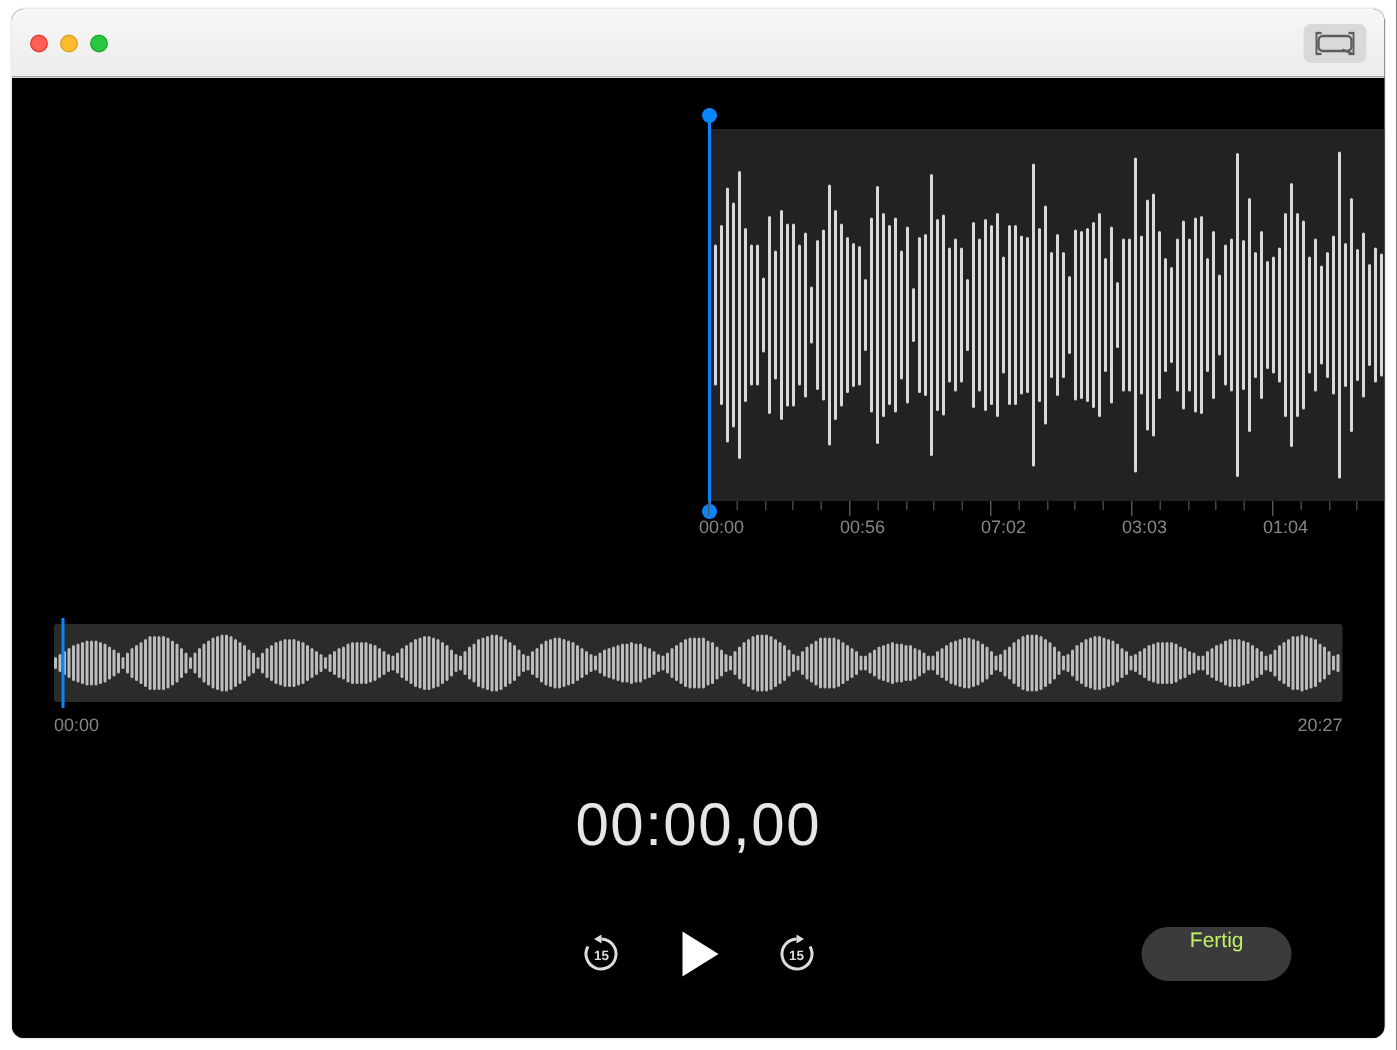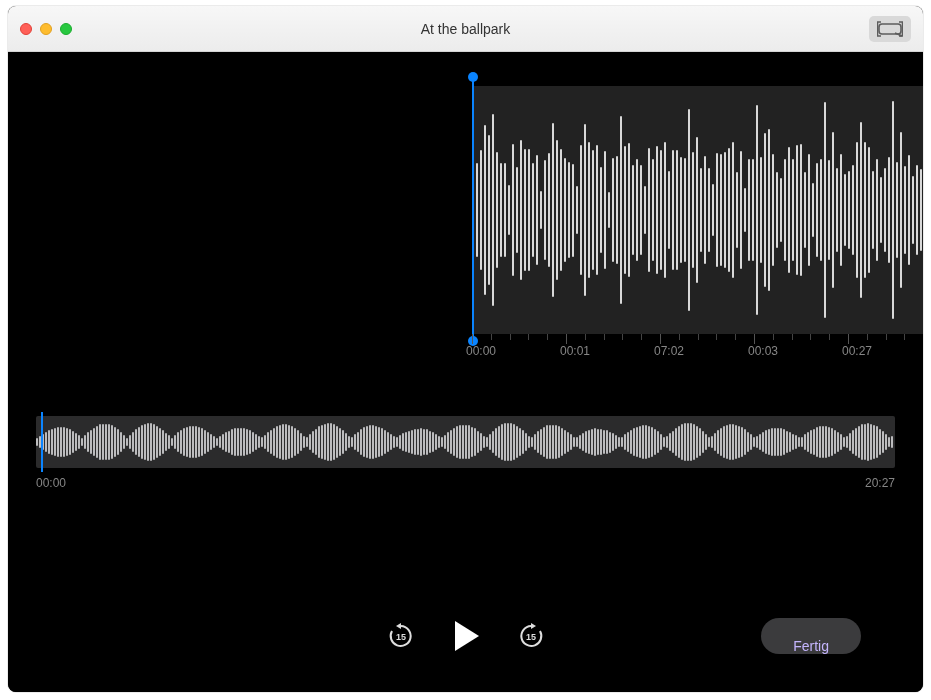--- a/index.html
+++ b/index.html
@@ -194,24 +194,24 @@
   width: 38px; height: 38px;
   display: flex; align-items: center; justify-content: center;
   color: #fff;
 }
 .btn-done {
   height: 36px;
   padding: 0 32px;
   margin-left: auto;
   border-radius: 18px;
   background: #3b3b3d;
-  color: #c4b5fd;
+  color: #bef264;
   font-size: 14px;
   display: flex;
-  align-items: flex-end;
+  align-items: flex-start;
 }
 
 
 .bar {
   width: 2px;
   margin-right: 2px;
   background: #d9d9d9;
   border-radius: 1px;
   flex: 0 0 auto;
 }
@@ -221,21 +221,20 @@
 <body>
 
 <div class="window">
 
   <div class="titlebar">
     <div class="traffic">
       <span class="tr-close"></span>
       <span class="tr-min"></span>
       <span class="tr-max"></span>
     </div>
-    <div class="title">At the ballpark</div>
     <div class="trim-toggle">
       <svg width="26" height="16" viewBox="0 0 26 16">
         <rect x="2" y="3" width="22" height="10" rx="3" fill="none" stroke="#5c5c5c" stroke-width="1.6"></rect>
         <polyline points="4,1 0.5,1 0.5,15 4,15" fill="none" stroke="#5c5c5c" stroke-width="1.6"></polyline>
         <polyline points="22,1 25.5,1 25.5,15 22,15" fill="none" stroke="#5c5c5c" stroke-width="1.6"></polyline>
         <path d="M18 12 L25 15" stroke="#5c5c5c" stroke-width="1.6"></path>
         <polygon points="25,15 22,12.5 22.8,15.8" fill="#5c5c5c"></polygon>
       </svg>
     </div>
   </div>
@@ -386,24 +385,24 @@
             <div class="tick minor" style="left: 319.6px;"></div>
             <div class="tick minor" style="left: 338.4px;"></div>
             <div class="tick minor" style="left: 357.2px;"></div>
             <div class="tick" style="left: 376px;"></div>
             <div class="tick minor" style="left: 394.8px;"></div>
             <div class="tick minor" style="left: 413.6px;"></div>
             <div class="tick minor" style="left: 432.4px;"></div>
           </div>
         <div class="ruler-labels" id="ruler-labels">
             <span style="left: 0px;">00:00</span>
-            <span style="left: 94px;">00:01</span>
+            <span style="left: 94px;">00:56</span>
             <span style="left: 188px;">07:02</span>
-            <span style="left: 282px;">00:03</span>
-            <span style="left: 376px;">00:27</span>
+            <span style="left: 282px;">03:03</span>
+            <span style="left: 376px;">01:04</span>
           </div>
       </div>
     </div>
 
     <div class="overview">
       <div class="ov-track">
         <div class="wf" id="wf-ov">
             <div class="bar" style="height: 8px;"></div>
             <div class="bar" style="height: 11.8773px;"></div>
             <div class="bar" style="height: 15.8282px;"></div>
@@ -692,20 +691,21 @@
             <div class="bar" style="height: 12.7597px;"></div>
           </div>
       </div>
       <div class="ov-playhead"></div>
       <div class="ov-labels">
         <span>00:00</span>
         <span>20:27</span>
       </div>
     </div>
 
+    <div class="timecode">00:00,00</div>
 
     <div class="controls">
       <div class="playback">
         <div class="skip">
           <svg width="30" height="30" viewBox="0 0 30 30">
             <path d="M15 5 A10 10 0 1 1 6 10" fill="none" stroke="#ddd" stroke-width="2"></path>
             <polygon points="15,2 15,8 10,5" fill="#ddd"></polygon>
             <text x="15" y="19" text-anchor="middle" font-size="9" fill="#ddd" font-weight="600">15</text>
           </svg>
         </div>

